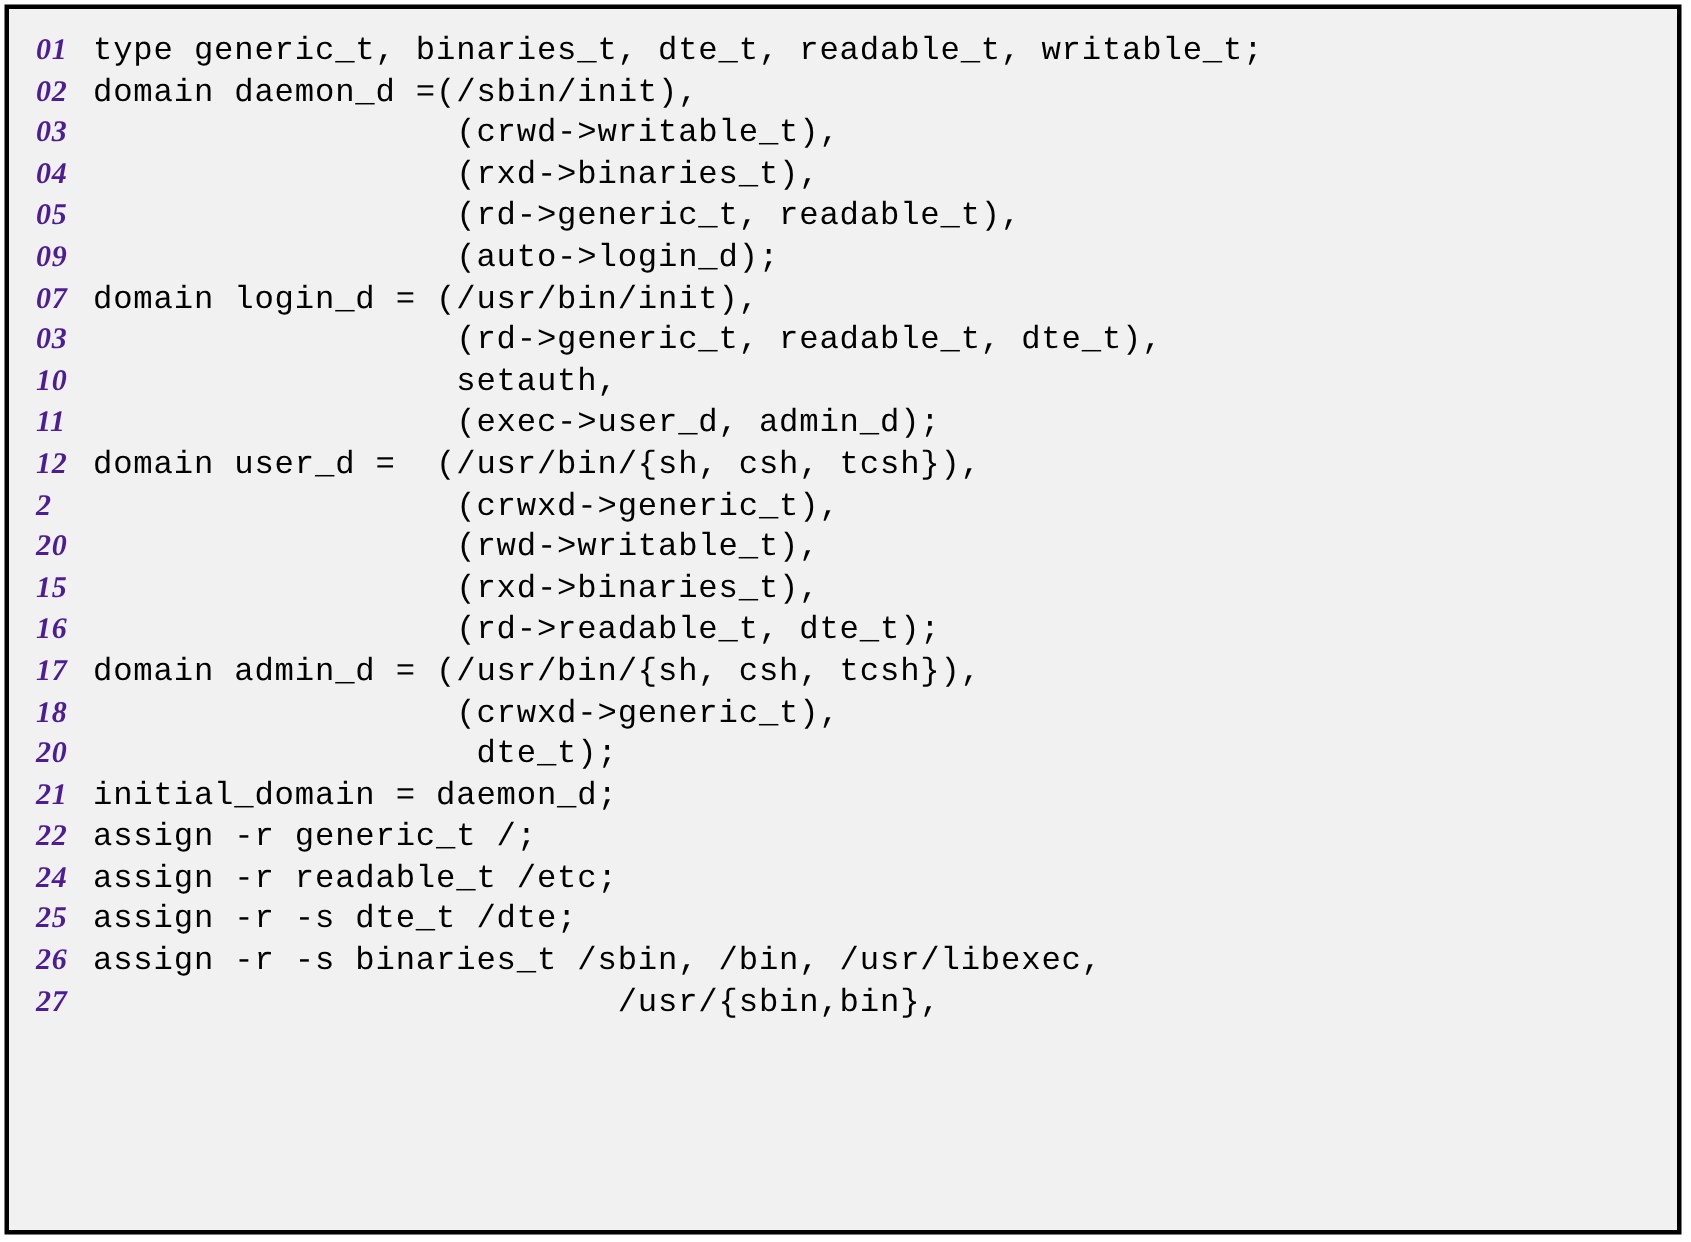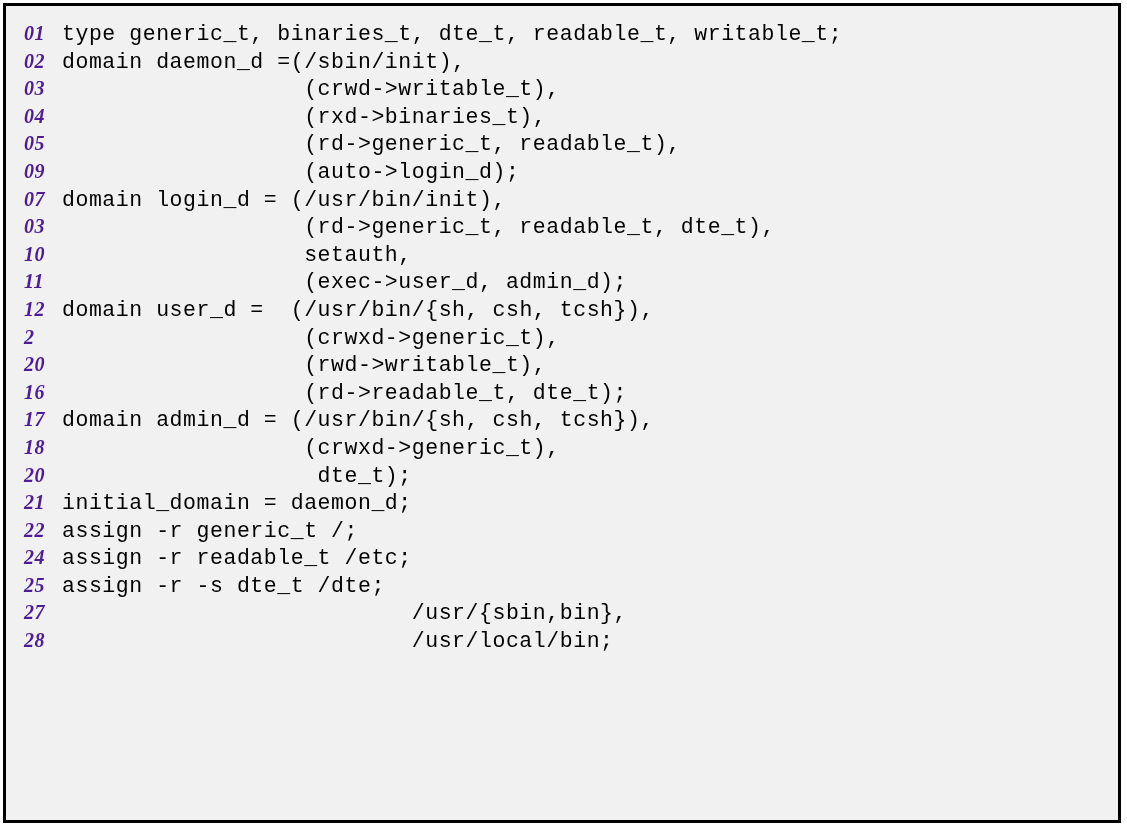--- a/index.html
+++ b/index.html
@@ -75,24 +75,25 @@
       <div class="code-line"><span class="ln">04</span><span class="code-text"><span class="kw"></span><span>                  (rxd-&gt;binaries_t),</span></span></div>
       <div class="code-line"><span class="ln">05</span><span class="code-text"><span class="kw"></span><span>                  (rd-&gt;generic_t, readable_t),</span></span></div>
       <div class="code-line"><span class="ln">09</span><span class="code-text"><span class="kw"></span><span>                  (auto-&gt;login_d);</span></span></div>
       <div class="code-line"><span class="ln">07</span><span class="code-text"><span class="kw">domain</span><span> login_d = (/usr/bin/init),</span></span></div>
       <div class="code-line"><span class="ln">03</span><span class="code-text"><span class="kw"></span><span>                  (rd-&gt;generic_t, readable_t, dte_t),</span></span></div>
       <div class="code-line"><span class="ln">10</span><span class="code-text"><span class="kw"></span><span>                  setauth,</span></span></div>
       <div class="code-line"><span class="ln">11</span><span class="code-text"><span class="kw"></span><span>                  (exec-&gt;user_d, admin_d);</span></span></div>
       <div class="code-line"><span class="ln">12</span><span class="code-text"><span class="kw">domain</span><span> user_d =  (/usr/bin/{sh, csh, tcsh}),</span></span></div>
       <div class="code-line"><span class="ln">2</span><span class="code-text"><span class="kw"></span><span>                  (crwxd-&gt;generic_t),</span></span></div>
       <div class="code-line"><span class="ln">20</span><span class="code-text"><span class="kw"></span><span>                  (rwd-&gt;writable_t),</span></span></div>
+      <div class="code-line"><span class="ln">15</span><span class="code-text"><span class="kw"></span><span>                  (rxd-&gt;binaries_t),</span></span></div>
       <div class="code-line"><span class="ln">16</span><span class="code-text"><span class="kw"></span><span>                  (rd-&gt;readable_t, dte_t);</span></span></div>
       <div class="code-line"><span class="ln">17</span><span class="code-text"><span class="kw">domain</span><span> admin_d = (/usr/bin/{sh, csh, tcsh}),</span></span></div>
       <div class="code-line"><span class="ln">18</span><span class="code-text"><span class="kw"></span><span>                  (crwxd-&gt;generic_t),</span></span></div>
       <div class="code-line"><span class="ln">20</span><span class="code-text"><span class="kw"></span><span>                   dte_t);</span></span></div>
       <div class="code-line"><span class="ln">21</span><span class="code-text"><span class="kw">initial_domain</span><span> = daemon_d;</span></span></div>
       <div class="code-line"><span class="ln">22</span><span class="code-text"><span class="kw">assign</span><span> -r generic_t /;</span></span></div>
       <div class="code-line"><span class="ln">24</span><span class="code-text"><span class="kw">assign</span><span> -r readable_t /etc;</span></span></div>
       <div class="code-line"><span class="ln">25</span><span class="code-text"><span class="kw">assign</span><span> -r -s dte_t /dte;</span></span></div>
+      <div class="code-line"><span class="ln">26</span><span class="code-text"><span class="kw">assign</span><span> -r -s binaries_t /sbin, /bin, /usr/libexec,</span></span></div>
       <div class="code-line"><span class="ln">27</span><span class="code-text"><span class="kw"></span><span>                          /usr/{sbin,bin},</span></span></div>
-      <div class="code-line"><span class="ln">28</span><span class="code-text"><span class="kw"></span><span>                          /usr/local/bin;</span></span></div>
     </div>
 </div>
 
 </body></html>

